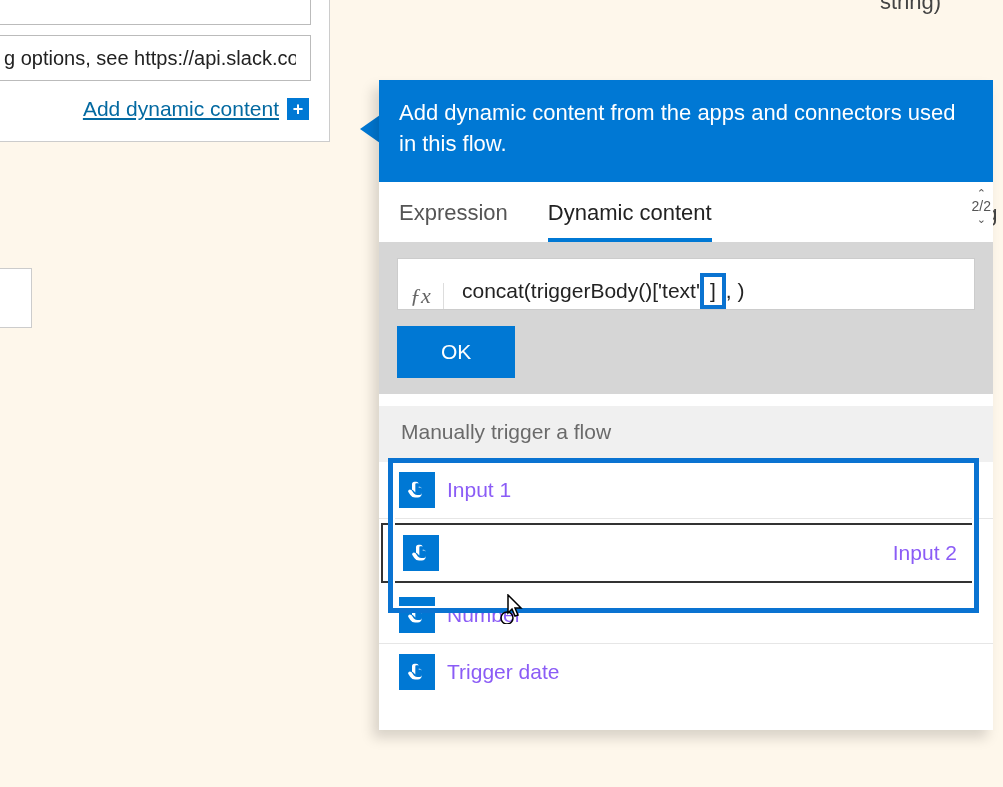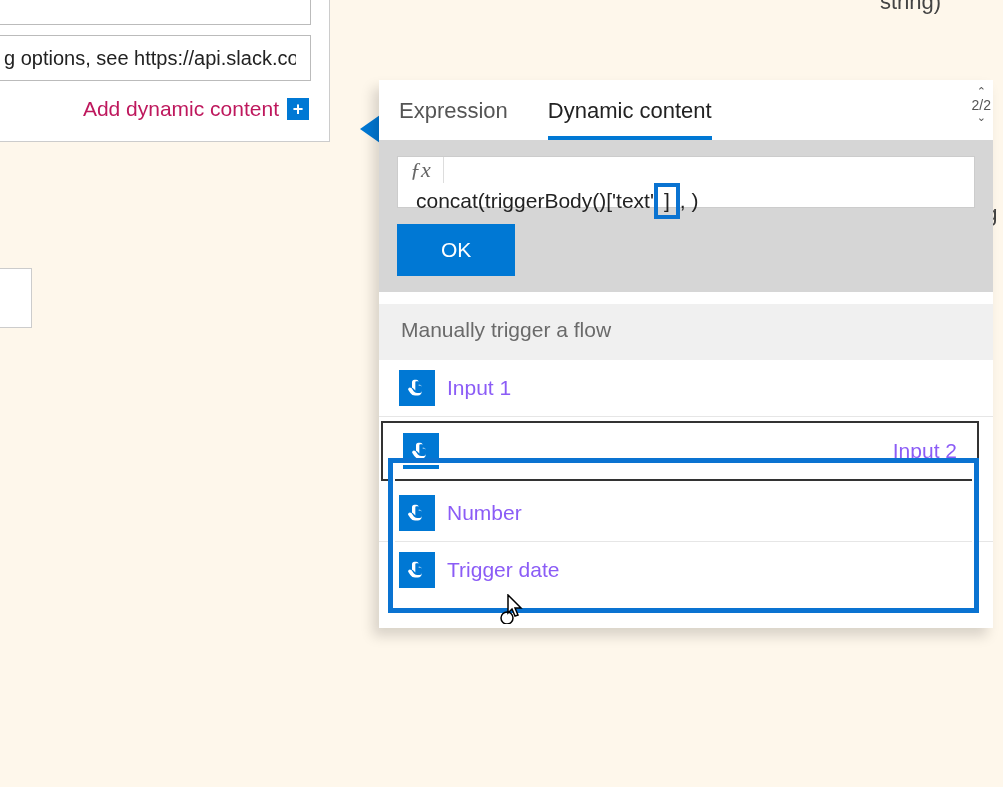--- a/index.html
+++ b/index.html
@@ -45,23 +45,24 @@
       outline: none;
     }
     .add-dynamic-row {
       display: flex;
       justify-content: flex-end;
       align-items: center;
       gap: 8px;
       padding: 6px 2px 2px 0;
     }
     .add-dynamic-link {
-      color: #be185d;
+      color: #0369a1;
       font-size: 21px;
       cursor: pointer;
+      text-decoration: underline;
     }
     .plus-box {
       width: 22px;
       height: 22px;
       background: #0078d4;
       color: #fff;
       display: flex;
       align-items: center;
       justify-content: center;
       font-size: 18px;
@@ -150,26 +151,25 @@
       line-height: 1.05;
     }
     .counter .arrow { font-size: 11px; cursor: pointer; }
 
     .formula-zone {
       background: #d6d6d6;
       padding: 16px 18px 16px 18px;
     }
     .formula-row {
       display: flex;
-      align-items: flex-start;
+      align-items: flex-end;
       background: #fff;
       border: 1px solid #ccc;
       height: 52px;
       position: relative;
-      flex-direction: column;
     }
     .fx {
       width: 46px;
       display: flex;
       align-items: center;
       justify-content: center;
       font-family: Georgia, serif;
       font-style: italic;
       font-size: 22px;
       color: #666;
@@ -281,20 +281,21 @@
 
 <div class="right-help">
   <div>string)</div>
   <div class="sec2">Required. string combine in single string</div>
   <div class="sec3">Combines</div>
 </div>
 
 <div class="popup-caret"></div>
 
 <div class="popup">
+  <div class="popup-header">Add dynamic content from the apps and connectors used in this flow.</div>
 
   <div class="tabs">
     <div class="tab">Expression</div>
     <div class="tab active">Dynamic content</div>
     <div class="counter">
       <span class="arrow">⌃</span>
       <span>2/2</span>
       <span class="arrow">⌄</span>
     </div>
   </div>

